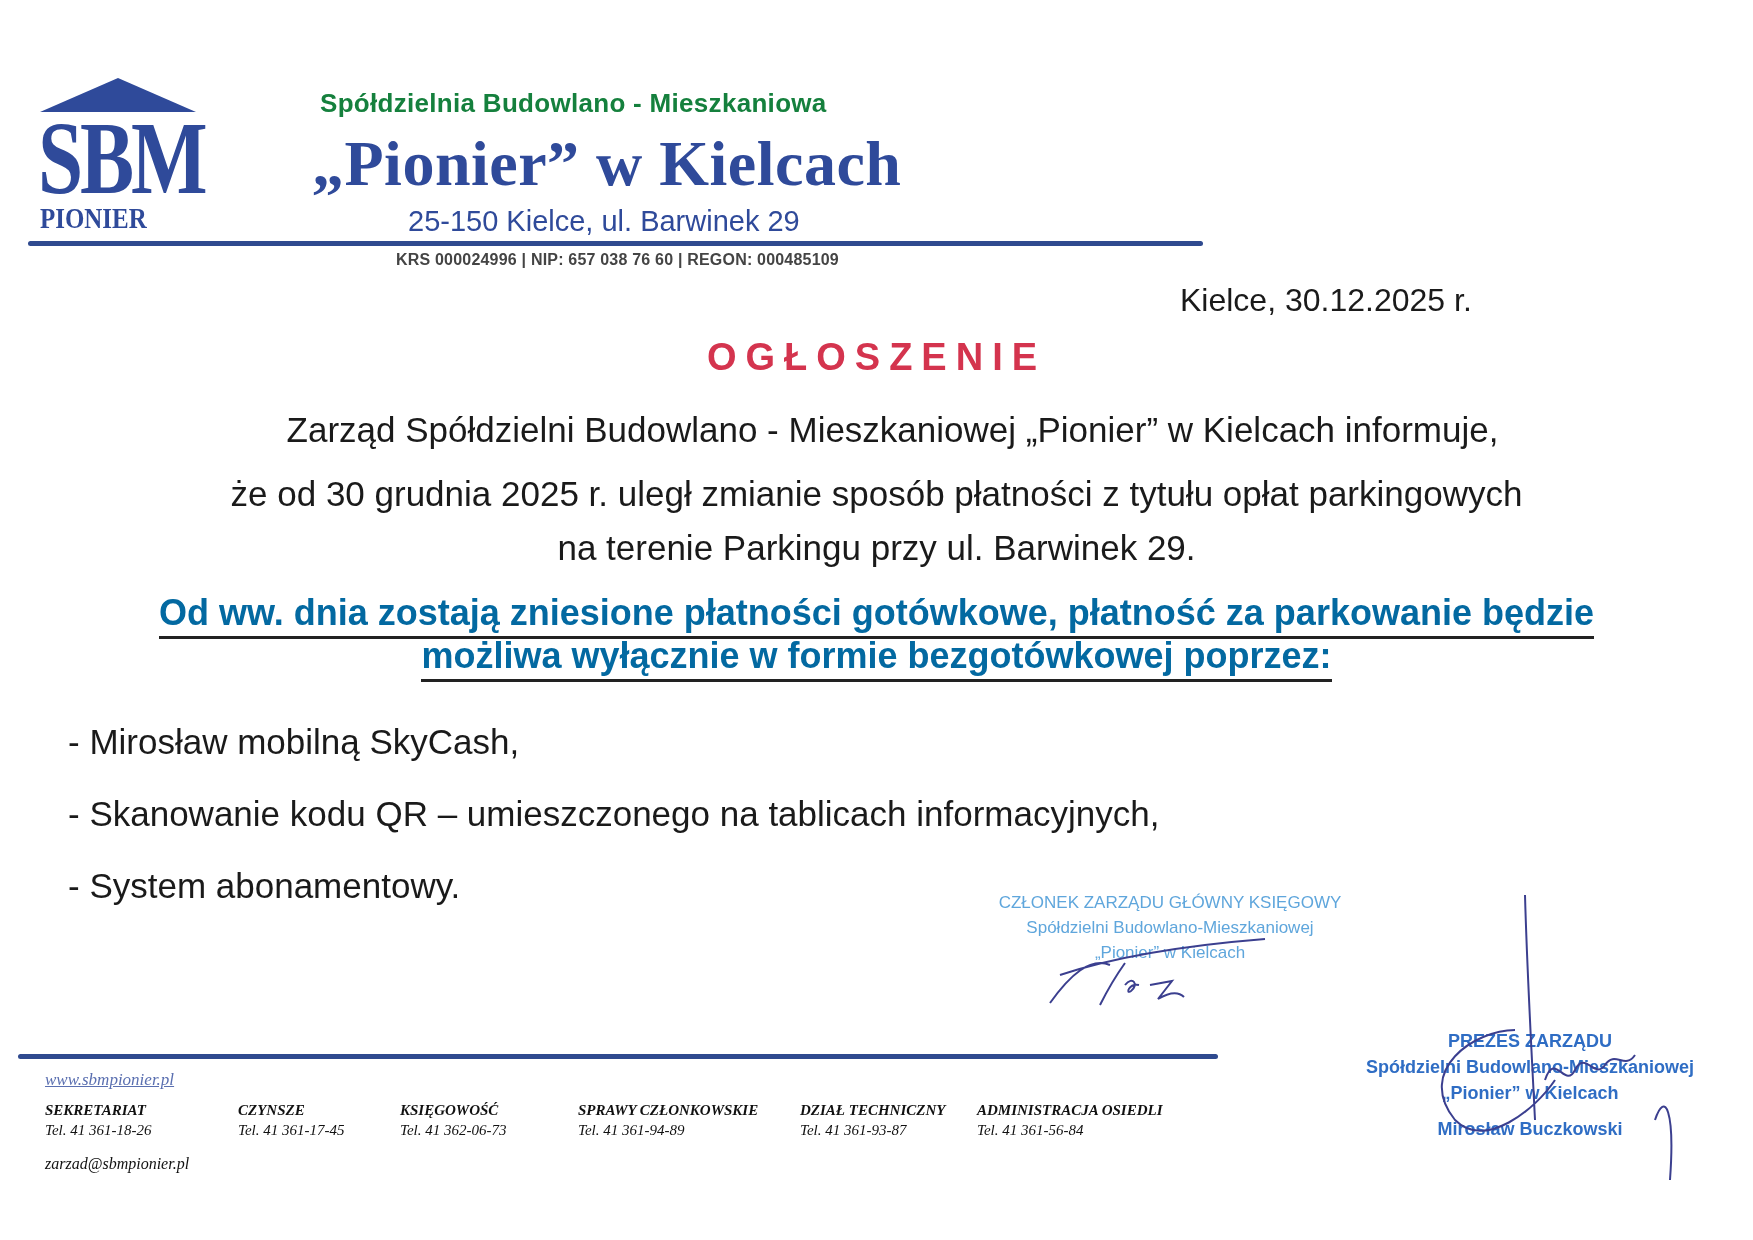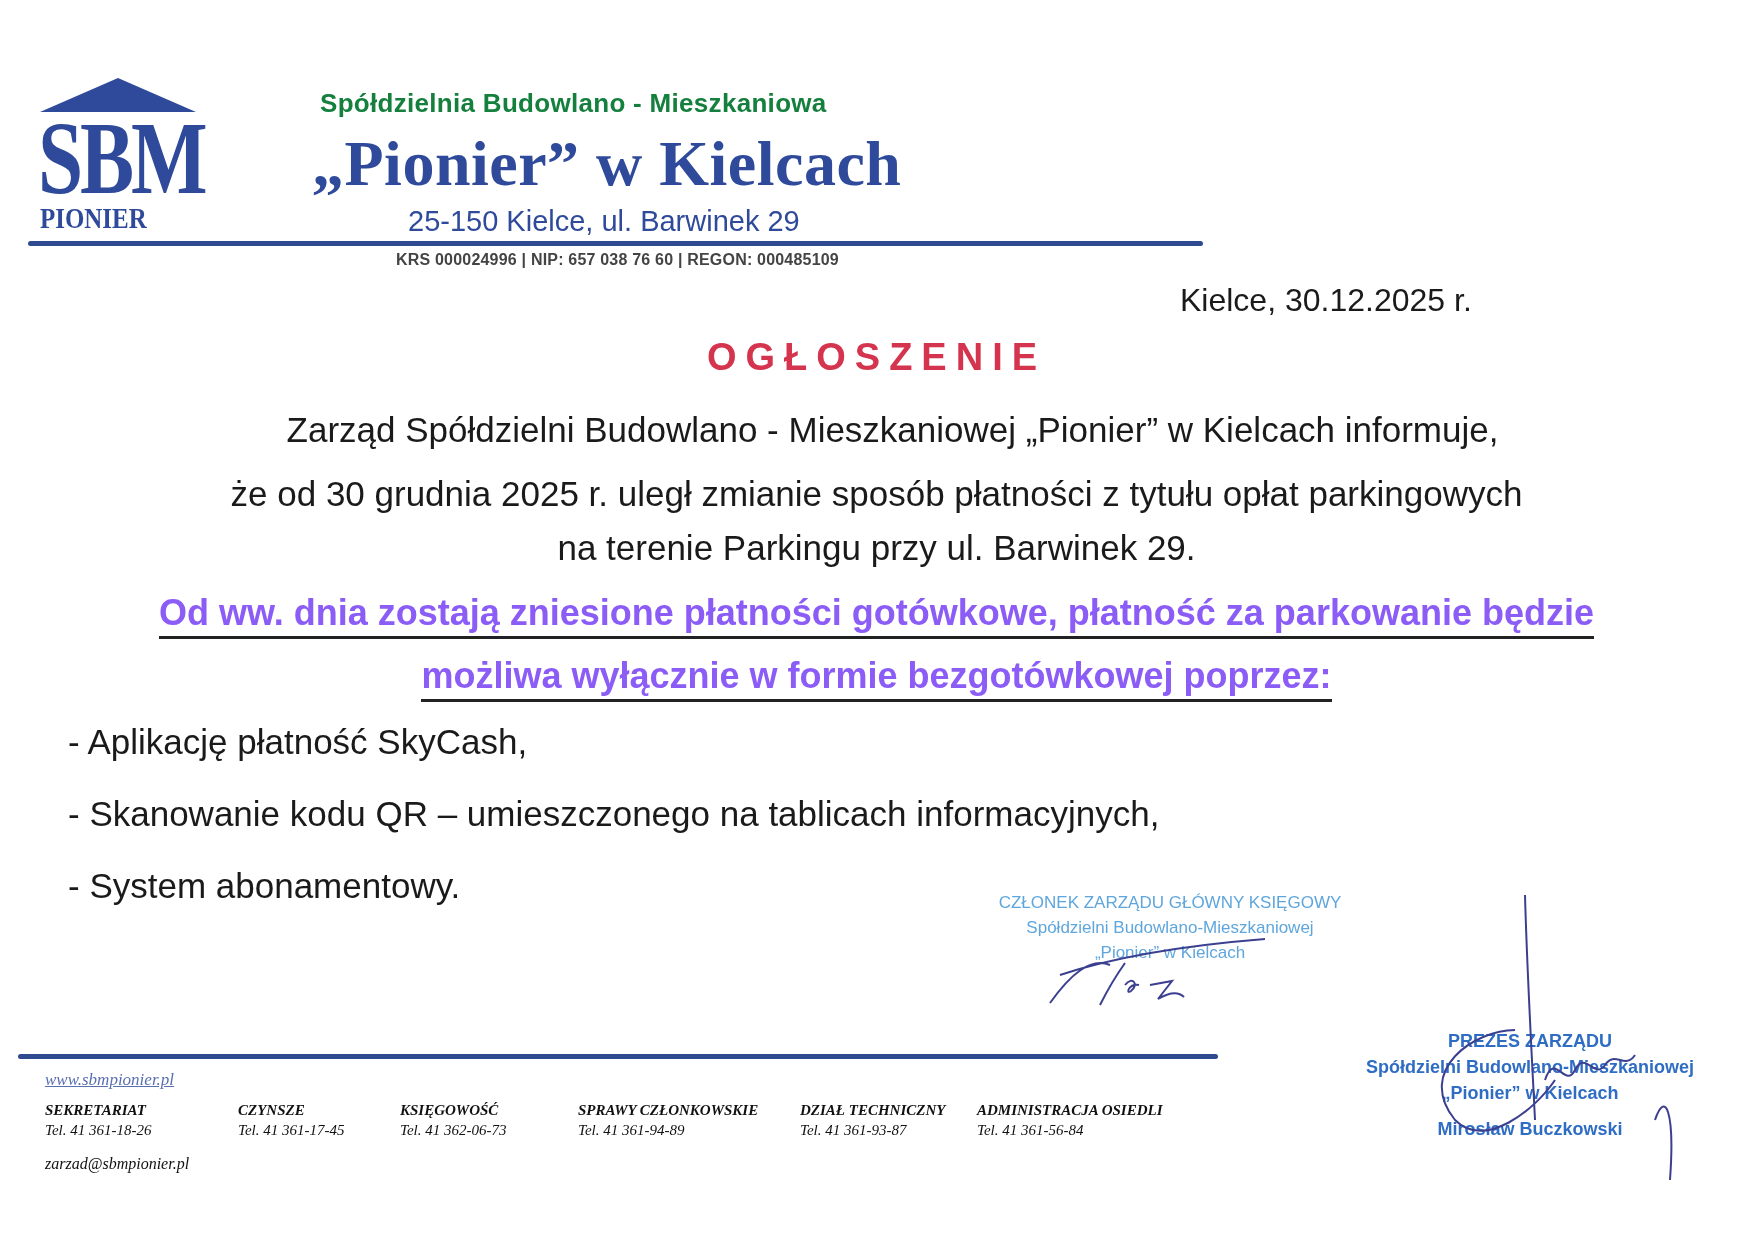--- a/index.html
+++ b/index.html
@@ -26,23 +26,23 @@
   .date { left: 1180px; top: 282px; font-size: 32px; color: #1a1a1a; }
 
   
   .title { left: 0; width: 1753px; top: 336px; text-align: center; font-size: 38px; font-weight: bold; color: #d4344e; letter-spacing: 9px; }
 
   
   .para { left: 0; width: 1753px; text-align: center; font-size: 35px; color: #1a1a1a; }
   .p1 { top: 410px; padding-left: 16px; }
   .p2 { top: 474px; }
   .p3 { top: 528px; }
-  .bold-line { left: 0; width: 1753px; text-align: center; font-size: 36px; font-weight: bold; color: #8b5cf6; }
+  .bold-line { left: 0; width: 1753px; text-align: center; font-size: 36px; font-weight: bold; color: #0369a1; }
   .b1 { top: 592px; }
-  .b2 { top: 655px; }
+  .b2 { top: 635px; }
   .bold-line span { border-bottom: 3px solid #222; padding-bottom: 3px; }
 
   .list-item { left: 68px; font-size: 35px; color: #1a1a1a; }
   .li1 { top: 722px; }
   .li2 { top: 794px; }
   .li3 { top: 866px; }
 
   
   .sig1 { left: 960px; top: 890px; width: 420px; text-align: center; color: #5fa6dc; font-size: 17px; line-height: 25px; }
   .sig1 .sig1-name { margin-top: 4px; font-size: 18px; }
@@ -77,21 +77,21 @@
 
 <div class="abs title">OGŁOSZENIE</div>
 
 <div class="abs para p1">Zarząd Spółdzielni Budowlano - Mieszkaniowej „Pionier” w Kielcach informuje,</div>
 <div class="abs para p2">że od 30 grudnia 2025 r. uległ zmianie sposób płatności z tytułu opłat parkingowych</div>
 <div class="abs para p3">na terenie Parkingu przy ul. Barwinek 29.</div>
 
 <div class="abs bold-line b1"><span>Od  ww. dnia zostają zniesione płatności gotówkowe, płatność za parkowanie będzie</span></div>
 <div class="abs bold-line b2"><span>możliwa wyłącznie w formie bezgotówkowej poprzez:</span></div>
 
-<div class="abs list-item li1">- Aplikację płatność SkyCash,</div>
+<div class="abs list-item li1">- Mirosław mobilną SkyCash,</div>
 <div class="abs list-item li2">- Skanowanie kodu QR – umieszczonego na tablicach informacyjnych,</div>
 <div class="abs list-item li3">- System abonamentowy.</div>
 
 <div class="abs sig1">
   <div>CZŁONEK ZARZĄDU GŁÓWNY KSIĘGOWY</div>
   <div>Spółdzielni Budowlano-Mieszkaniowej</div>
   <div>„Pionier” w Kielcach</div>
   <div style="height:20px"></div>
 </div>
 <svg class="sig-svg" style="left:1040px;top:935px" width="240" height="80" viewBox="0 0 240 80">

